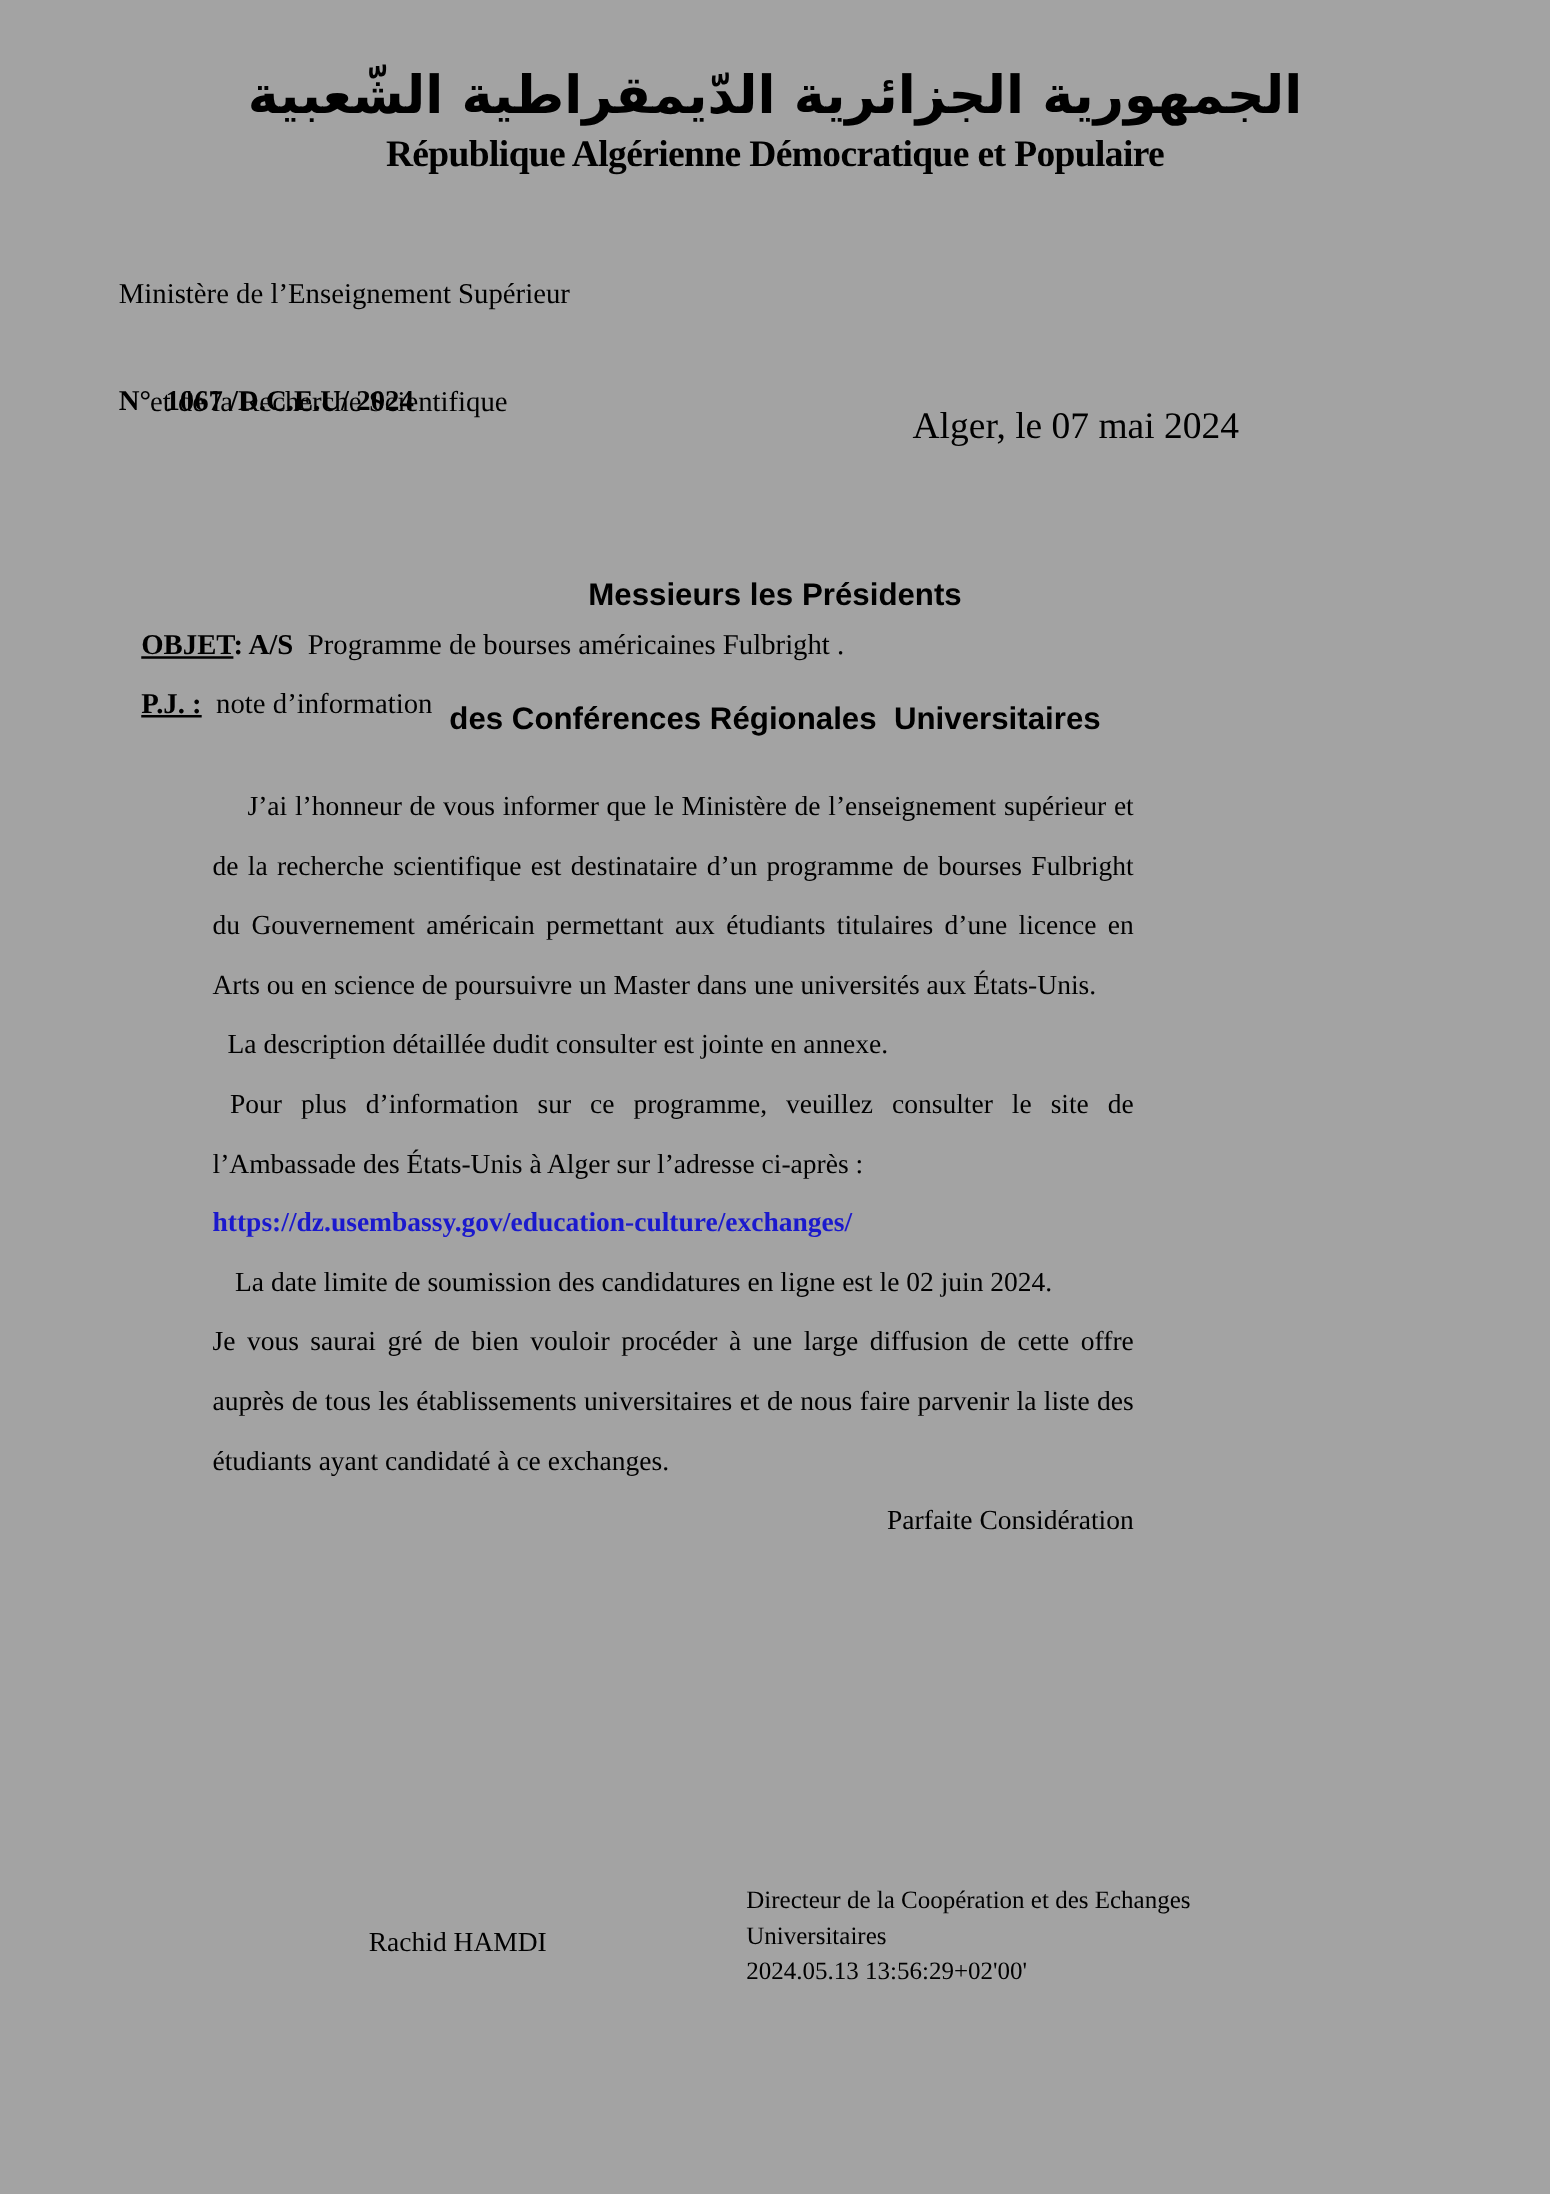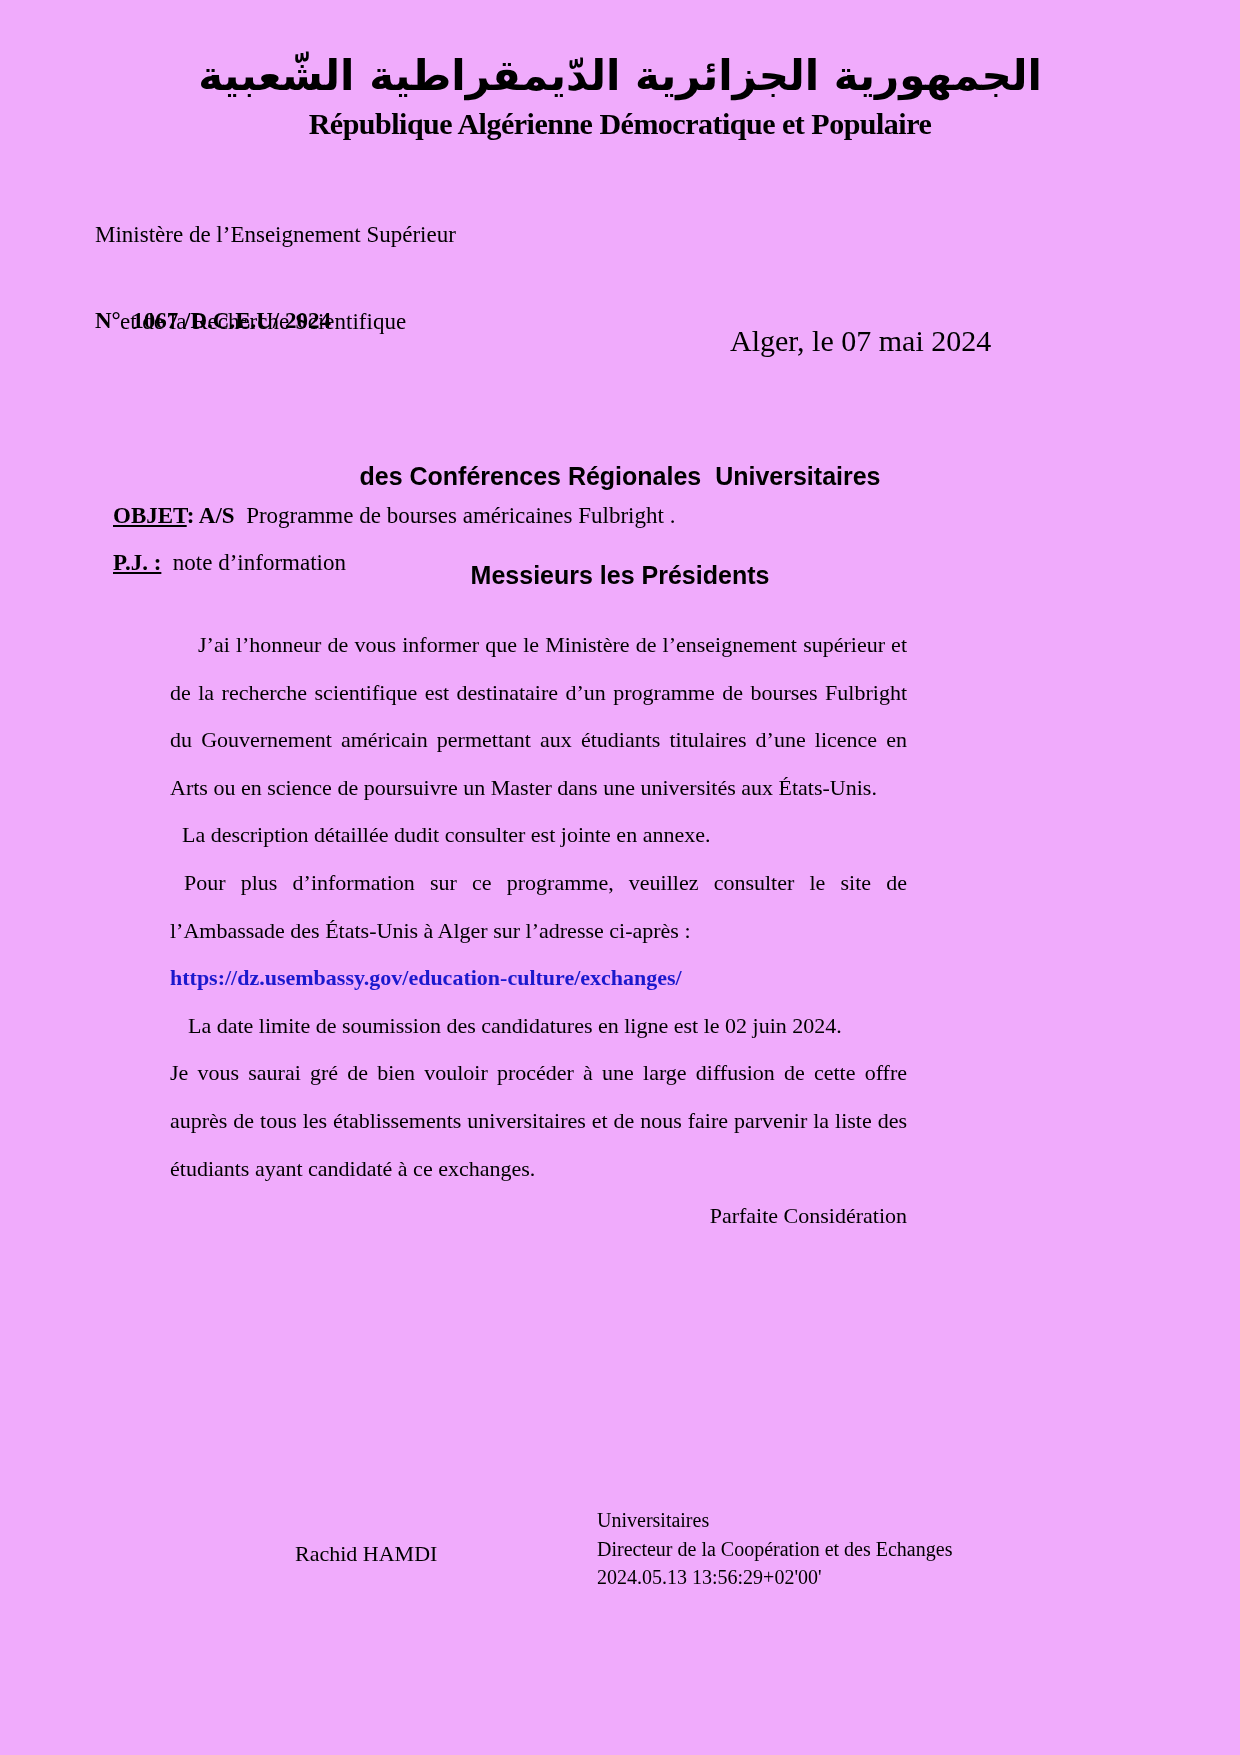--- a/index.html
+++ b/index.html
@@ -1,20 +1,20 @@
 <!DOCTYPE html>
 <html><head>
 <meta charset="utf-8">
 <style>
   html,body{margin:0;padding:0;background:#ffffff;}
   .page{
     position:relative;
     width:1240px;
     height:1755px;
-    background:#f0abfc;
+    background:#a3a3a3;
     color:#000000;
     font-family:"Liberation Serif", serif;
     overflow:hidden;
   }
   
   .center-header{
     position:absolute;
     top:50px; left:0; width:100%;
     text-align:center;
   }
@@ -120,39 +120,39 @@
     <div class="l2">et de la Recherche Scientifique</div>
   </div>
 
 
   <div class="refrow">
     <div class="refnum">N°  1067 /D.C.E.U/ 2024</div>
     <div class="place-date">Alger, le 07 mai 2024</div>
   </div>
 
   <div class="recipient">
+    <div>Messieurs les Présidents</div>
     <div>des Conférences Régionales  Universitaires</div>
-    <div>Messieurs les Présidents</div>
   </div>
 
   <div class="meta-line objet-line"><span class="b u">OBJET</span><span class="b">: </span><span class="b">A/S</span><span>  Programme de bourses américaines Fulbright .</span></div>
 
   <div class="meta-line pj-line"><span class="b u">P.J. :</span><span>  note d’information</span></div>
 
   <div class="body-block">
     <p class="ind28">J’ai l’honneur de vous informer que le Ministère de l’enseignement supérieur et de la recherche scientifique est destinataire d’un programme de bourses Fulbright du Gouvernement américain permettant aux étudiants titulaires d’une licence en Arts ou en science de poursuivre un Master dans une universités aux États-Unis.</p>
     <p class="ind12">La description détaillée dudit consulter est jointe en annexe.</p>
     <p class="ind14">Pour plus d’information sur ce programme, veuillez consulter le site de l’Ambassade des États-Unis à Alger sur l’adresse ci-après :</p>
     <p class="link-line"><a href="#">https://dz.usembassy.gov/education-culture/exchanges/</a></p>
     <p class="ind18">La date limite de soumission des candidatures en ligne est le 02 juin 2024.</p>
     <p>Je vous saurai gré de bien vouloir procéder à une large diffusion de cette offre auprès de tous les établissements universitaires et de nous faire parvenir la liste des étudiants ayant candidaté à ce exchanges.</p>
     <p class="closing">Parfaite Considération</p>
   </div>
 
   <div class="sig-name">Rachid HAMDI</div>
 
   <div class="sig-block">
+    <div>Directeur de la Coopération et des Echanges</div>
     <div>Universitaires</div>
-    <div>Directeur de la Coopération et des Echanges</div>
     <div>2024.05.13 13:56:29+02'00'</div>
   </div>
 
 </div>
 
 </body></html>

